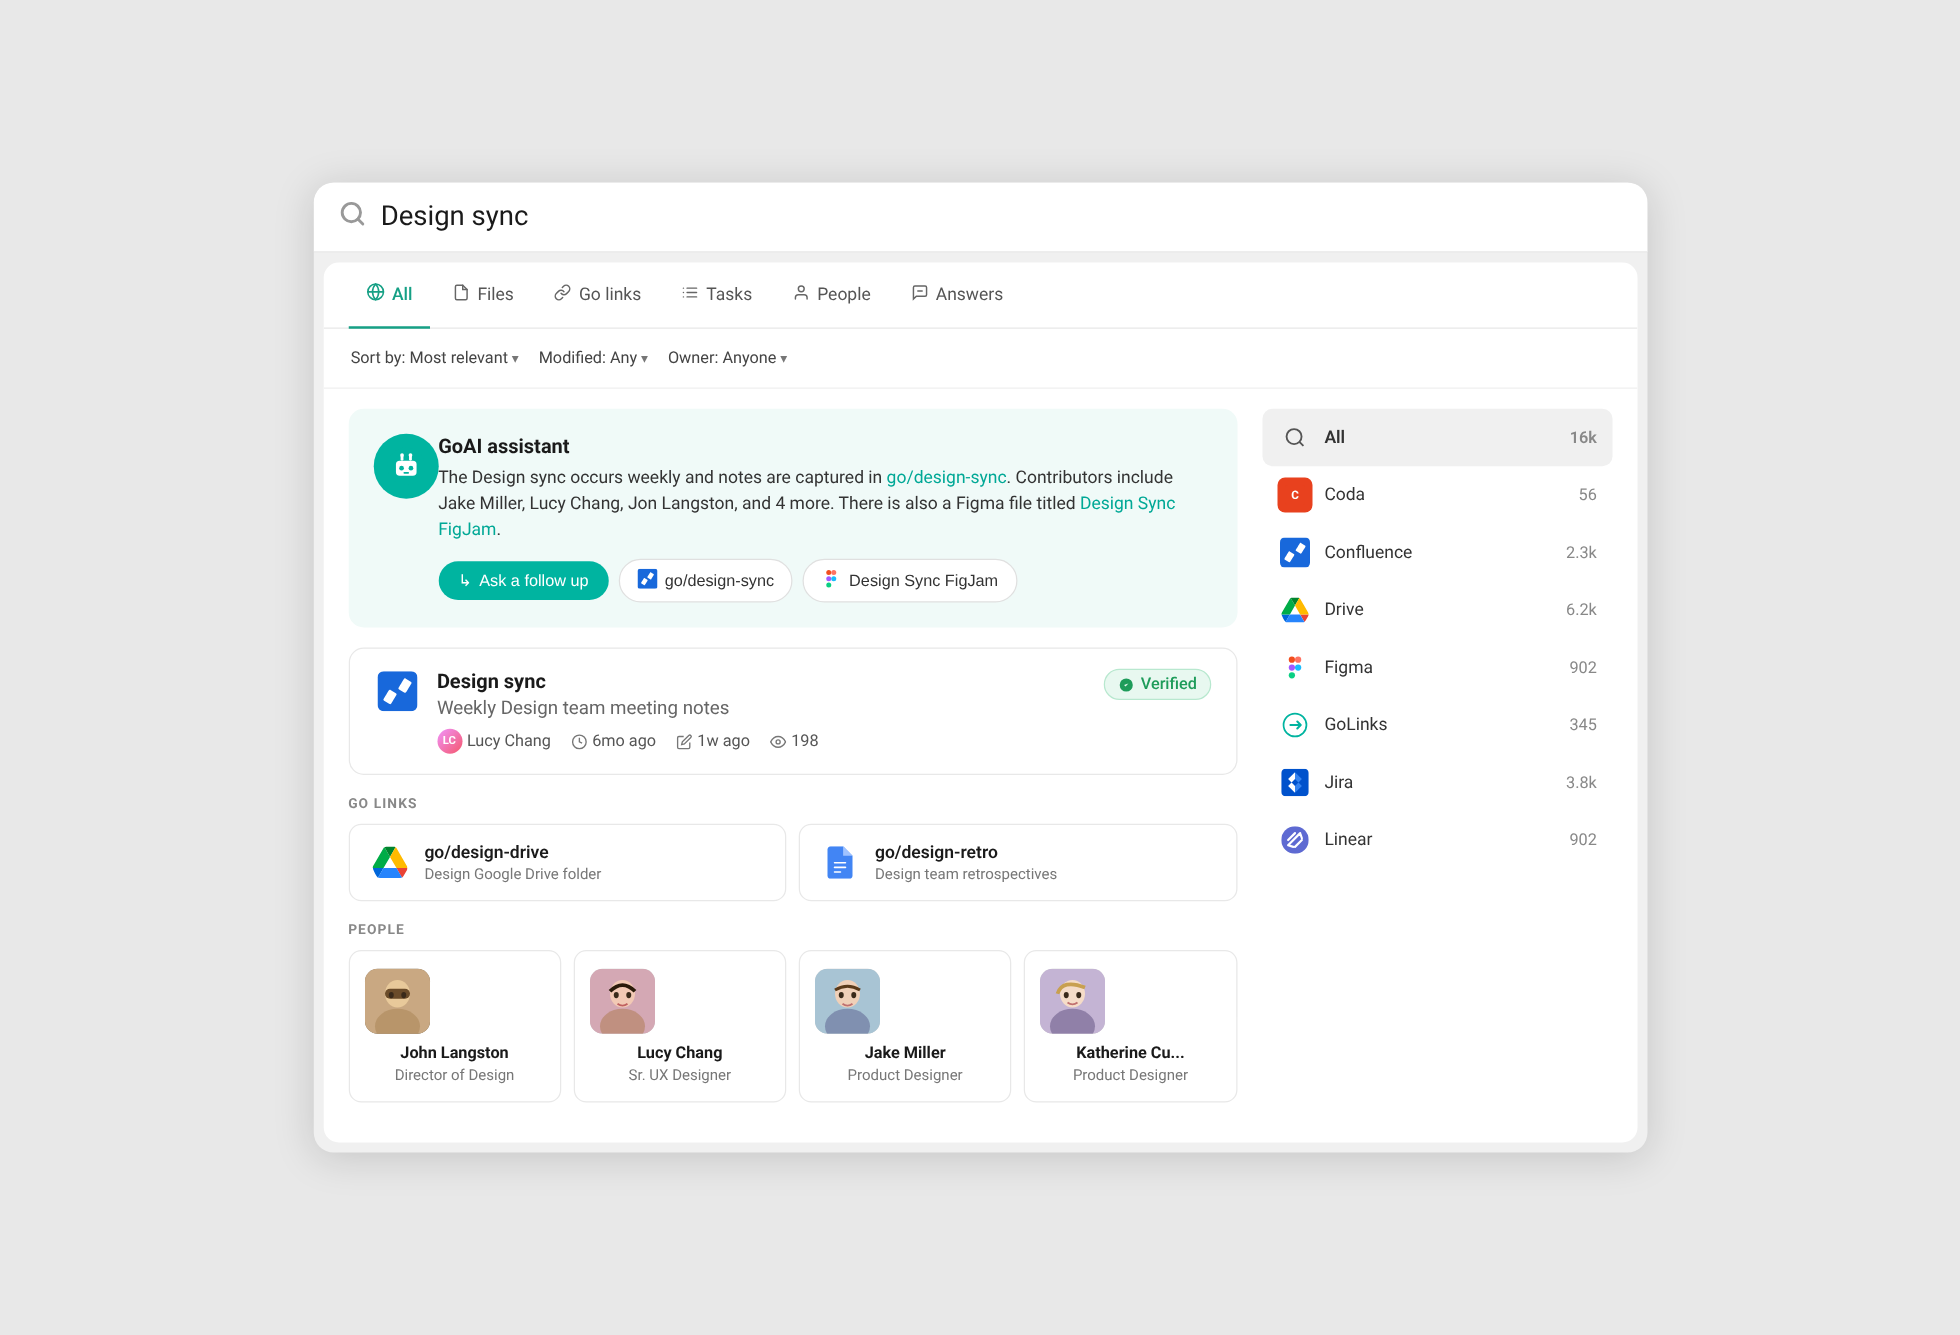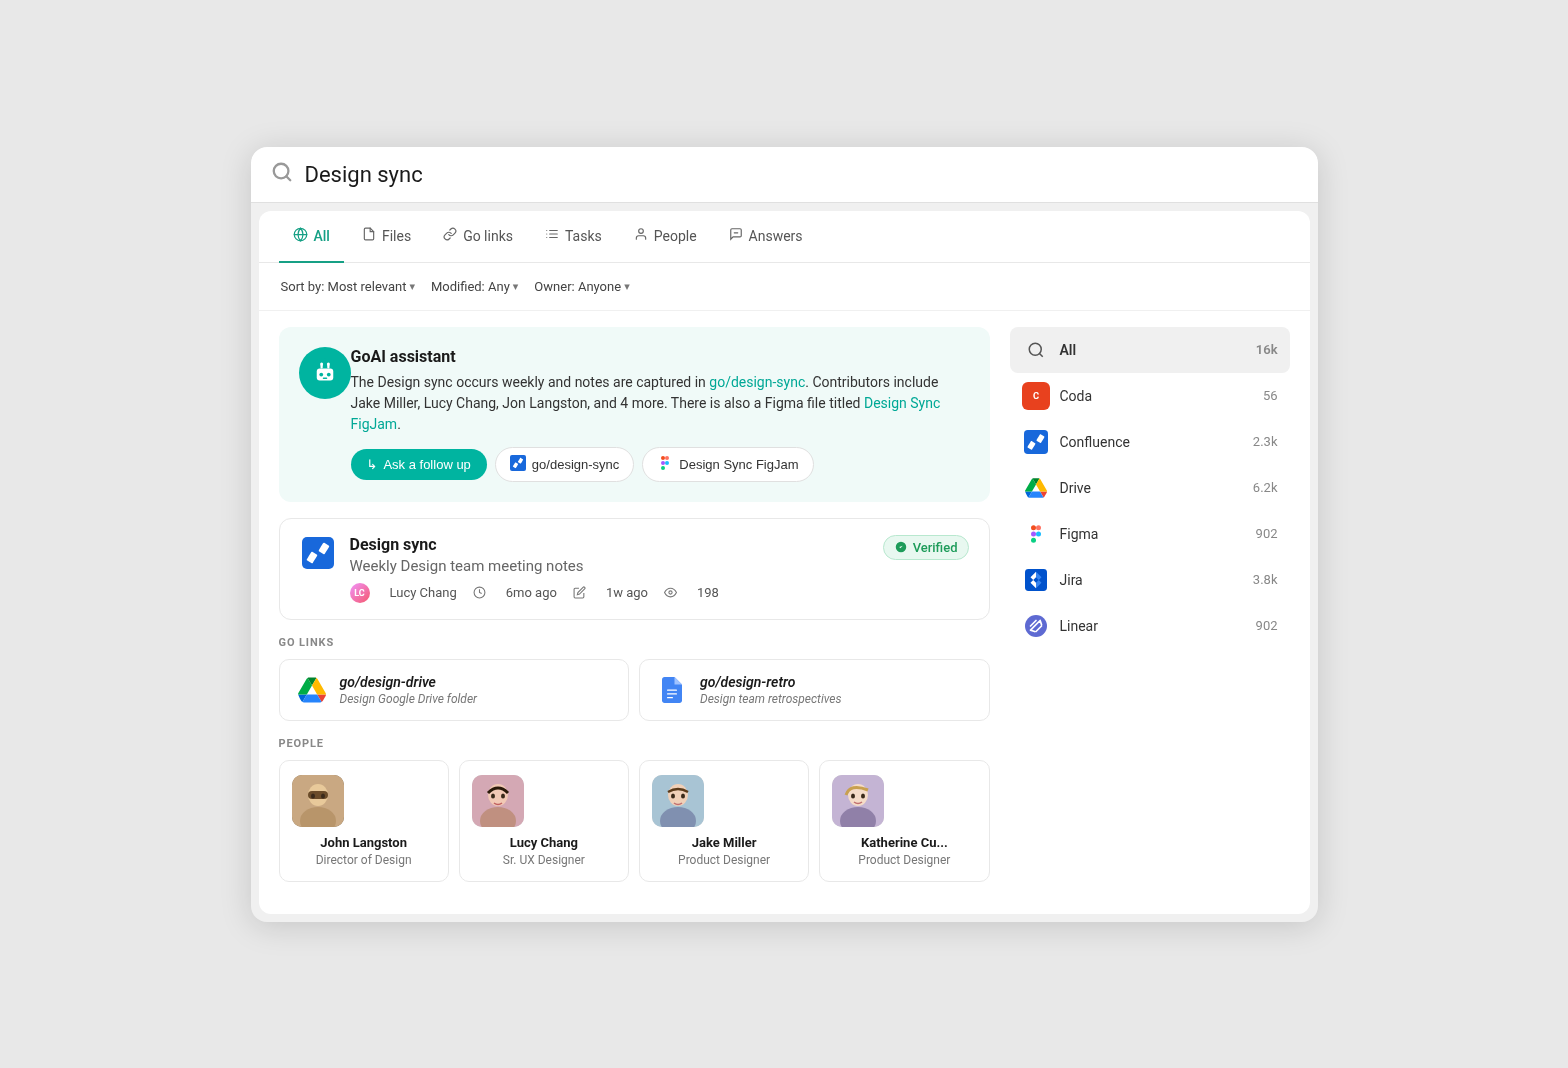--- a/index.html
+++ b/index.html
@@ -191,21 +191,21 @@
     .result-meta {
       display: flex;
       align-items: center;
       gap: 16px;
       font-size: 13px;
       color: #555;
     }
     .result-meta-item {
       display: flex;
       align-items: center;
-      gap: 20px;
+      gap: 4px;
     }
     .verified-badge {
       display: flex;
       align-items: center;
       gap: 5px;
       background: #e8f8f0;
       color: #1e9c5a;
       border: 1px solid #b8e8cf;
       border-radius: 20px;
       padding: 4px 10px;
@@ -239,21 +239,21 @@
       cursor: pointer;
     }
     .golink-icon {
       width: 32px;
       height: 32px;
       flex-shrink: 0;
       display: flex;
       align-items: center;
       justify-content: center;
     }
-    .golink-body { min-width: 0; font-style: italic; }
+    .golink-body { min-width: 0; }
     .golink-name { font-size: 14px; font-weight: 600; color: #1a1a1a; }
     .golink-desc { font-size: 12px; color: #777; margin-top: 2px; }
     
     .people-grid {
       display: grid;
       grid-template-columns: repeat(4, 1fr);
       gap: 10px;
       margin-bottom: 16px;
     }
     .person-card {
@@ -674,20 +674,30 @@
               <rect x="8" y="12" width="8" height="8" rx="4" fill="#a259ff"></rect>
               <rect x="8" y="22" width="8" height="8" rx="4" fill="#0acf83"></rect>
               <rect x="16" y="2" width="8" height="8" rx="4" fill="#ff7262"></rect>
               <rect x="16" y="12" width="8" height="8" rx="4" fill="#1abcfe"></rect>
             </svg>
           </div>
           <span>Figma</span>
           <span class="sidebar-count">902</span>
         </div>
 
+        <div class="sidebar-filter-item">
+          <div class="sidebar-icon">
+            <svg width="22" height="22" viewBox="0 0 24 24" fill="none">
+              <path d="M12 2C6.48 2 2 6.48 2 12s4.48 10 10 10 10-4.48 10-10S17.52 2 12 2z" fill="none" stroke="#00b4a0" stroke-width="1.5"></path>
+              <path d="M8 12h8M14 9l3 3-3 3" stroke="#00b4a0" stroke-width="1.8" stroke-linecap="round" stroke-linejoin="round"></path>
+            </svg>
+          </div>
+          <span>GoLinks</span>
+          <span class="sidebar-count">345</span>
+        </div>
 
         <div class="sidebar-filter-item">
           <div class="sidebar-icon">
             <svg width="22" height="22" viewBox="0 0 32 32">
               <rect width="32" height="32" rx="5" fill="#0052cc"></rect>
               <path d="M16 4L8 12l4 4 4-4z" fill="white"></path>
               <path d="M16 4l8 8-4 4-4-4z" fill="#4c9aff" opacity="0.7"></path>
               <path d="M16 28l-8-8 4-4 4 4z" fill="white"></path>
               <path d="M16 28l8-8-4-4-4 4z" fill="#4c9aff" opacity="0.7"></path>
             </svg>

